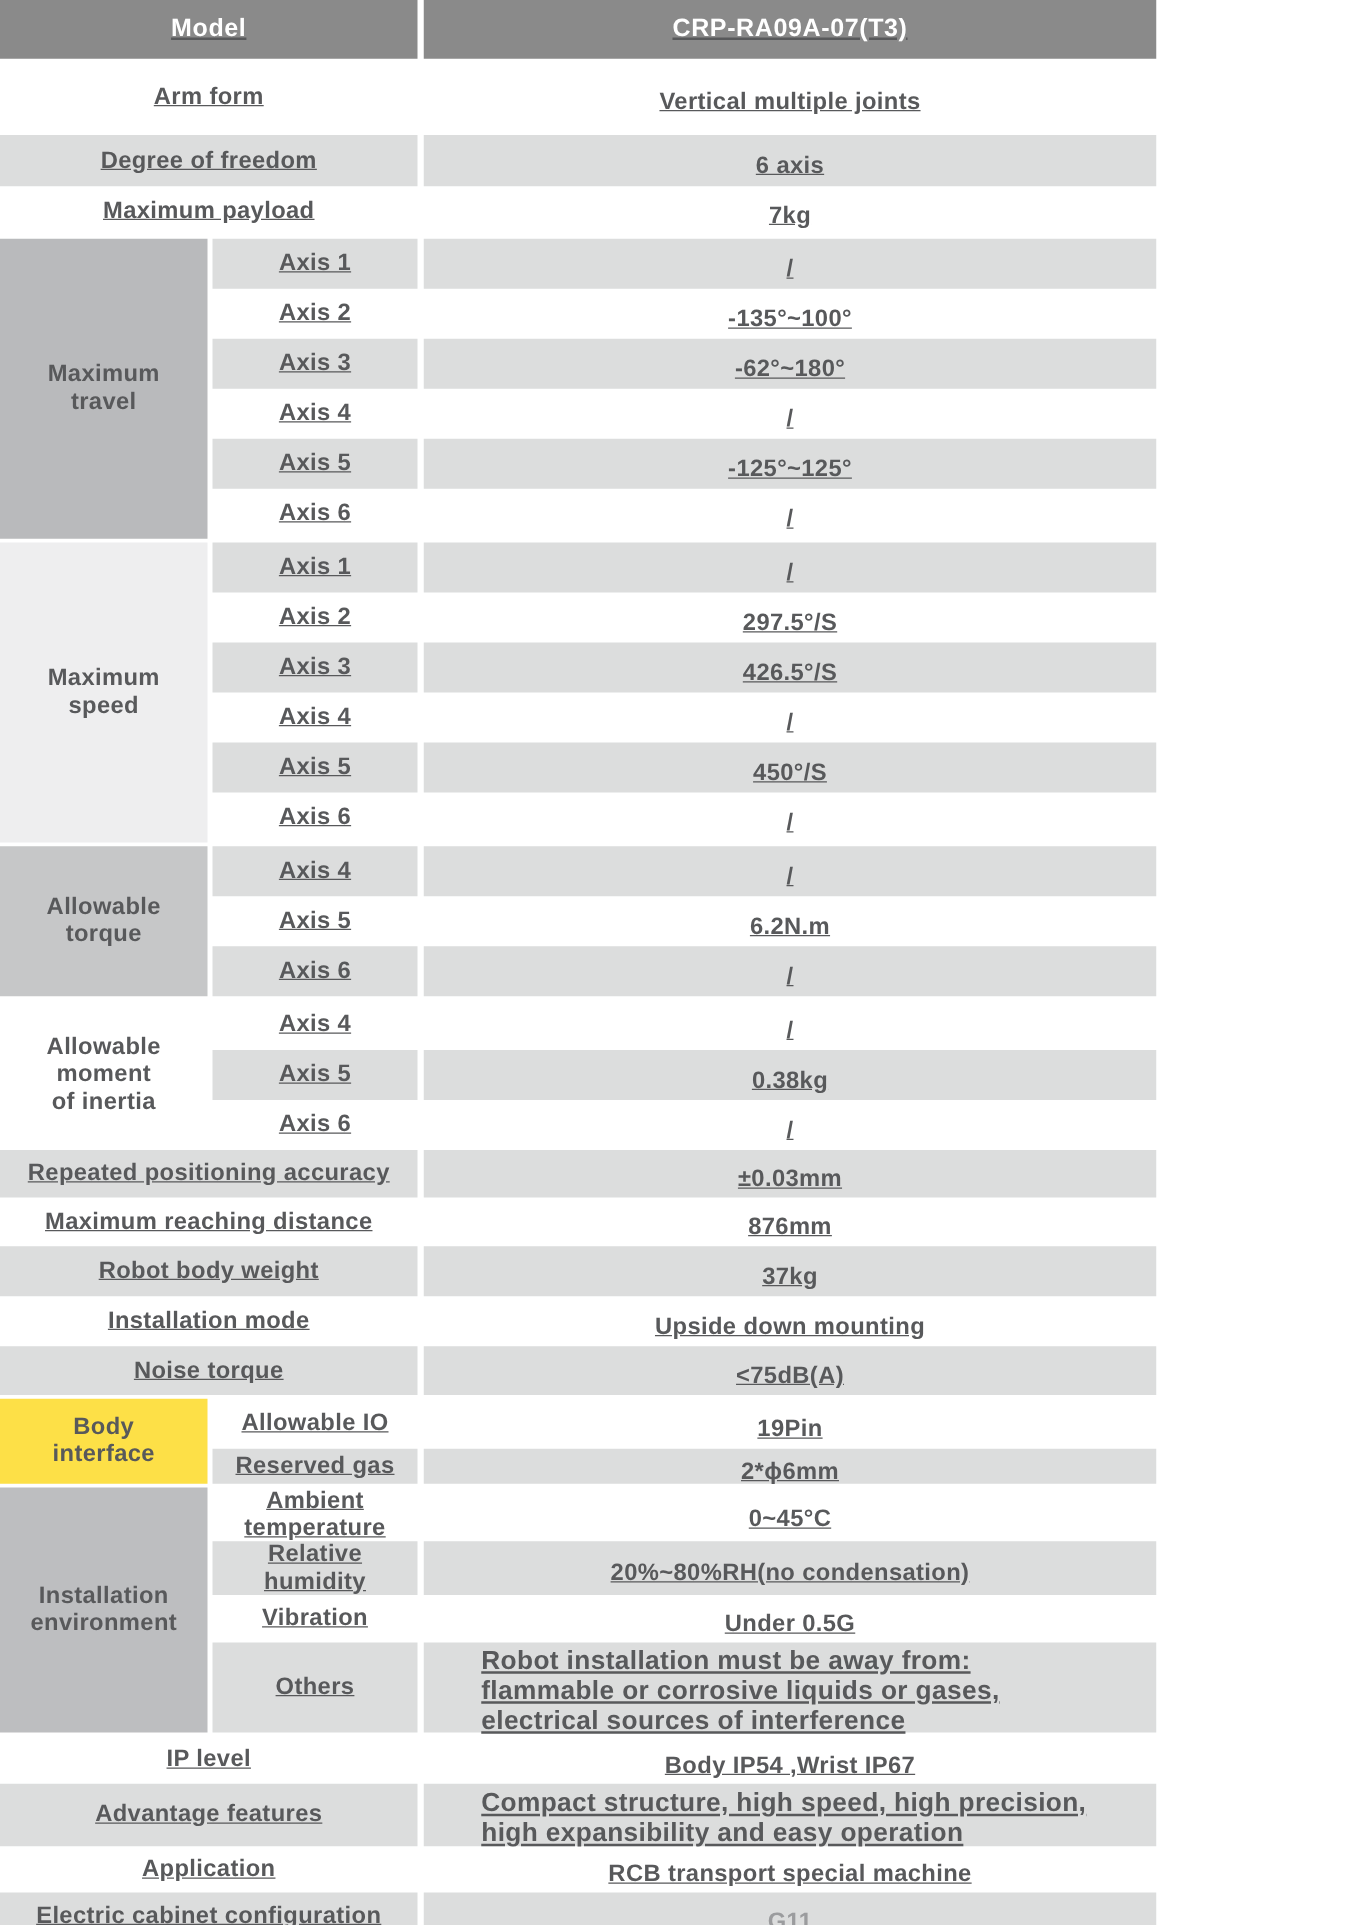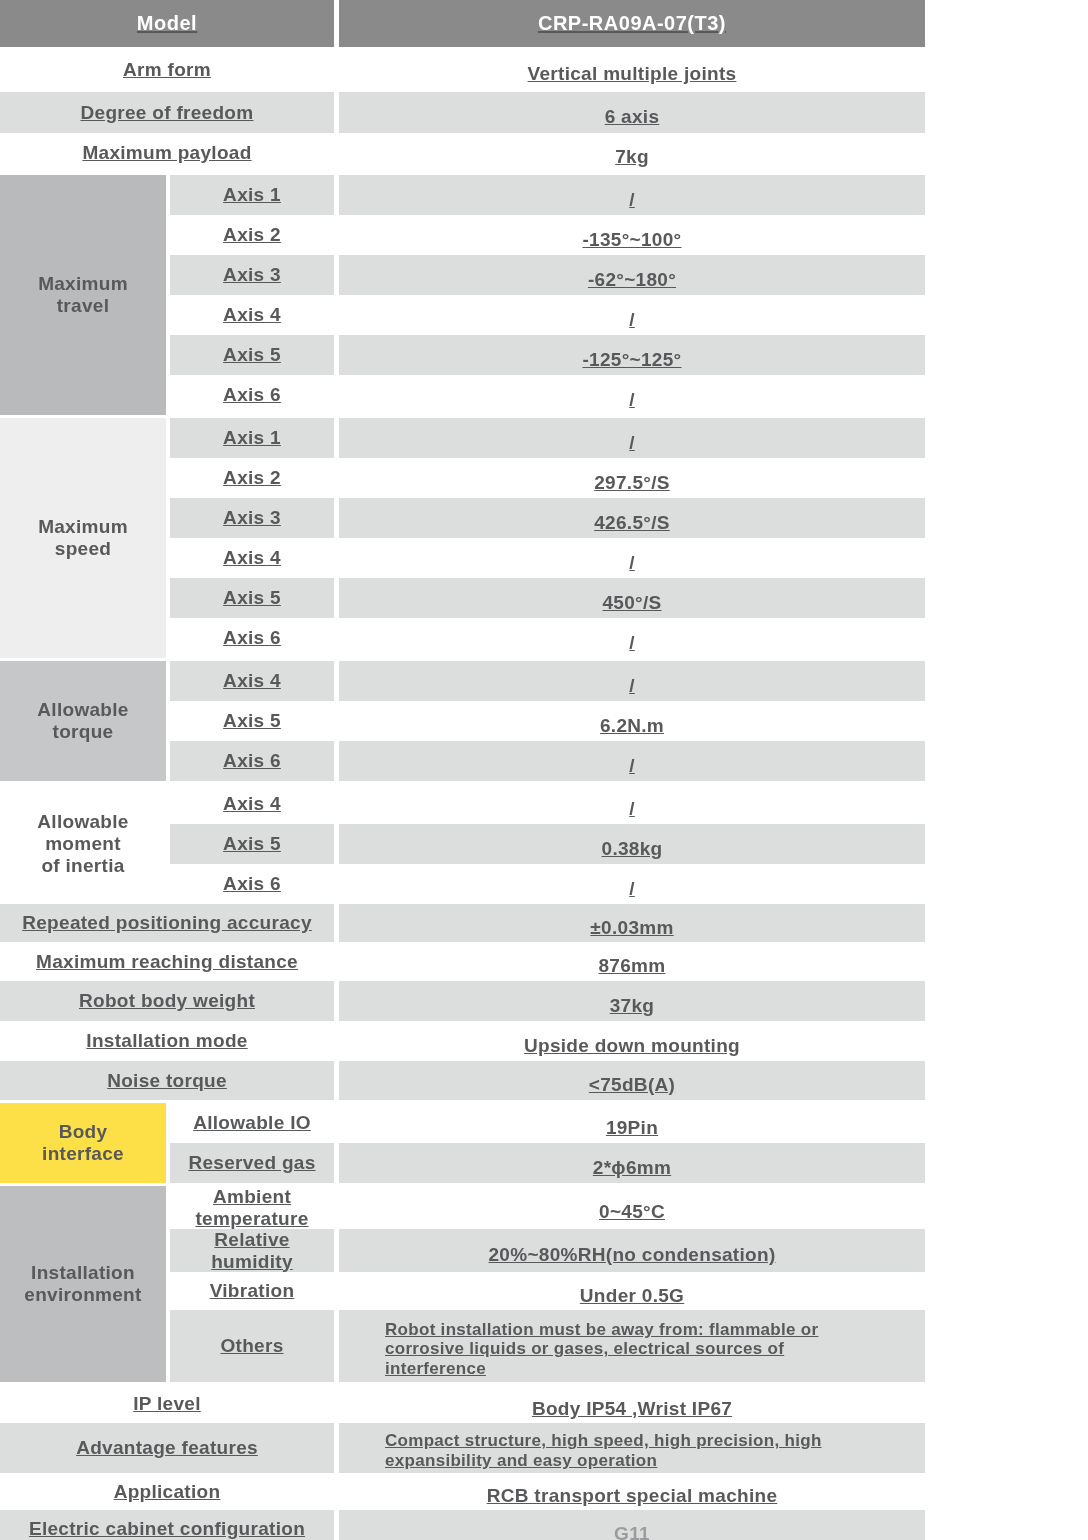--- a/index.html
+++ b/index.html
@@ -22,35 +22,35 @@
   .sec-rows{display:flex;flex-direction:column;flex:none;}
   .bg-g{background:#dcdddd;}
   .bg-header{background:#8a8a8a;}
   .txt-header{color:#ffffff;font-size:20px;letter-spacing:.5px;padding-top:0;}
   .bg-travel{background:#b9babc;}
   .bg-speed{background:#eeeeef;}
   .bg-torque{background:#c6c7c8;}
   .bg-moment{background:#ffffff;}
   .bg-body{background:#fde047;}
   .bg-env{background:#bdbec0;text-align:center;}
-  .left{justify-content:flex-start;text-align:left;padding-left:46px;padding-right:42px;font-size:17px;padding-top:6px;}
+  .left{justify-content:flex-start;text-align:left;padding-left:46px;padding-right:42px;font-size:21px;padding-top:6px;}
   .muted{color:#9b9c9e;}
 </style>
 </head>
 <body>
 
 <div class="page">
   <div class="spec-table">
 
     <div class="row" style="height:47px">
       <div class="cell c-label bg-header txt-header">Model</div>
       <div class="cell c-value bg-header txt-header">CRP-RA09A-07(T3)</div>
     </div>
 
-    <div class="row" style="height:45px">
+    <div class="row" style="height:61px">
       <div class="cell c-label">Arm form</div>
       <div class="cell c-value">Vertical multiple joints</div>
     </div>
     <div class="row" style="height:41px">
       <div class="cell c-label bg-g">Degree of freedom</div>
       <div class="cell c-value bg-g">6 axis</div>
     </div>
     <div class="row" style="height:39px">
       <div class="cell c-label">Maximum payload</div>
       <div class="cell c-value">7kg</div>
@@ -179,21 +179,21 @@
     </div>
 
     <div class="section">
       <div class="cell c-group bg-body">Body
 interface</div>
       <div class="sec-rows">
         <div class="row" style="height:40px">
           <div class="cell c-sub">Allowable IO</div>
           <div class="cell c-value">19Pin</div>
         </div>
-        <div class="row" style="height:40px">
+        <div class="row" style="height:28px">
           <div class="cell c-sub bg-g">Reserved gas</div>
           <div class="cell c-value bg-g">2*ϕ6mm</div>
         </div>
       </div>
     </div>
 
     <div class="section">
       <div class="cell c-group bg-env">Installation
 environment</div>
       <div class="sec-rows">

